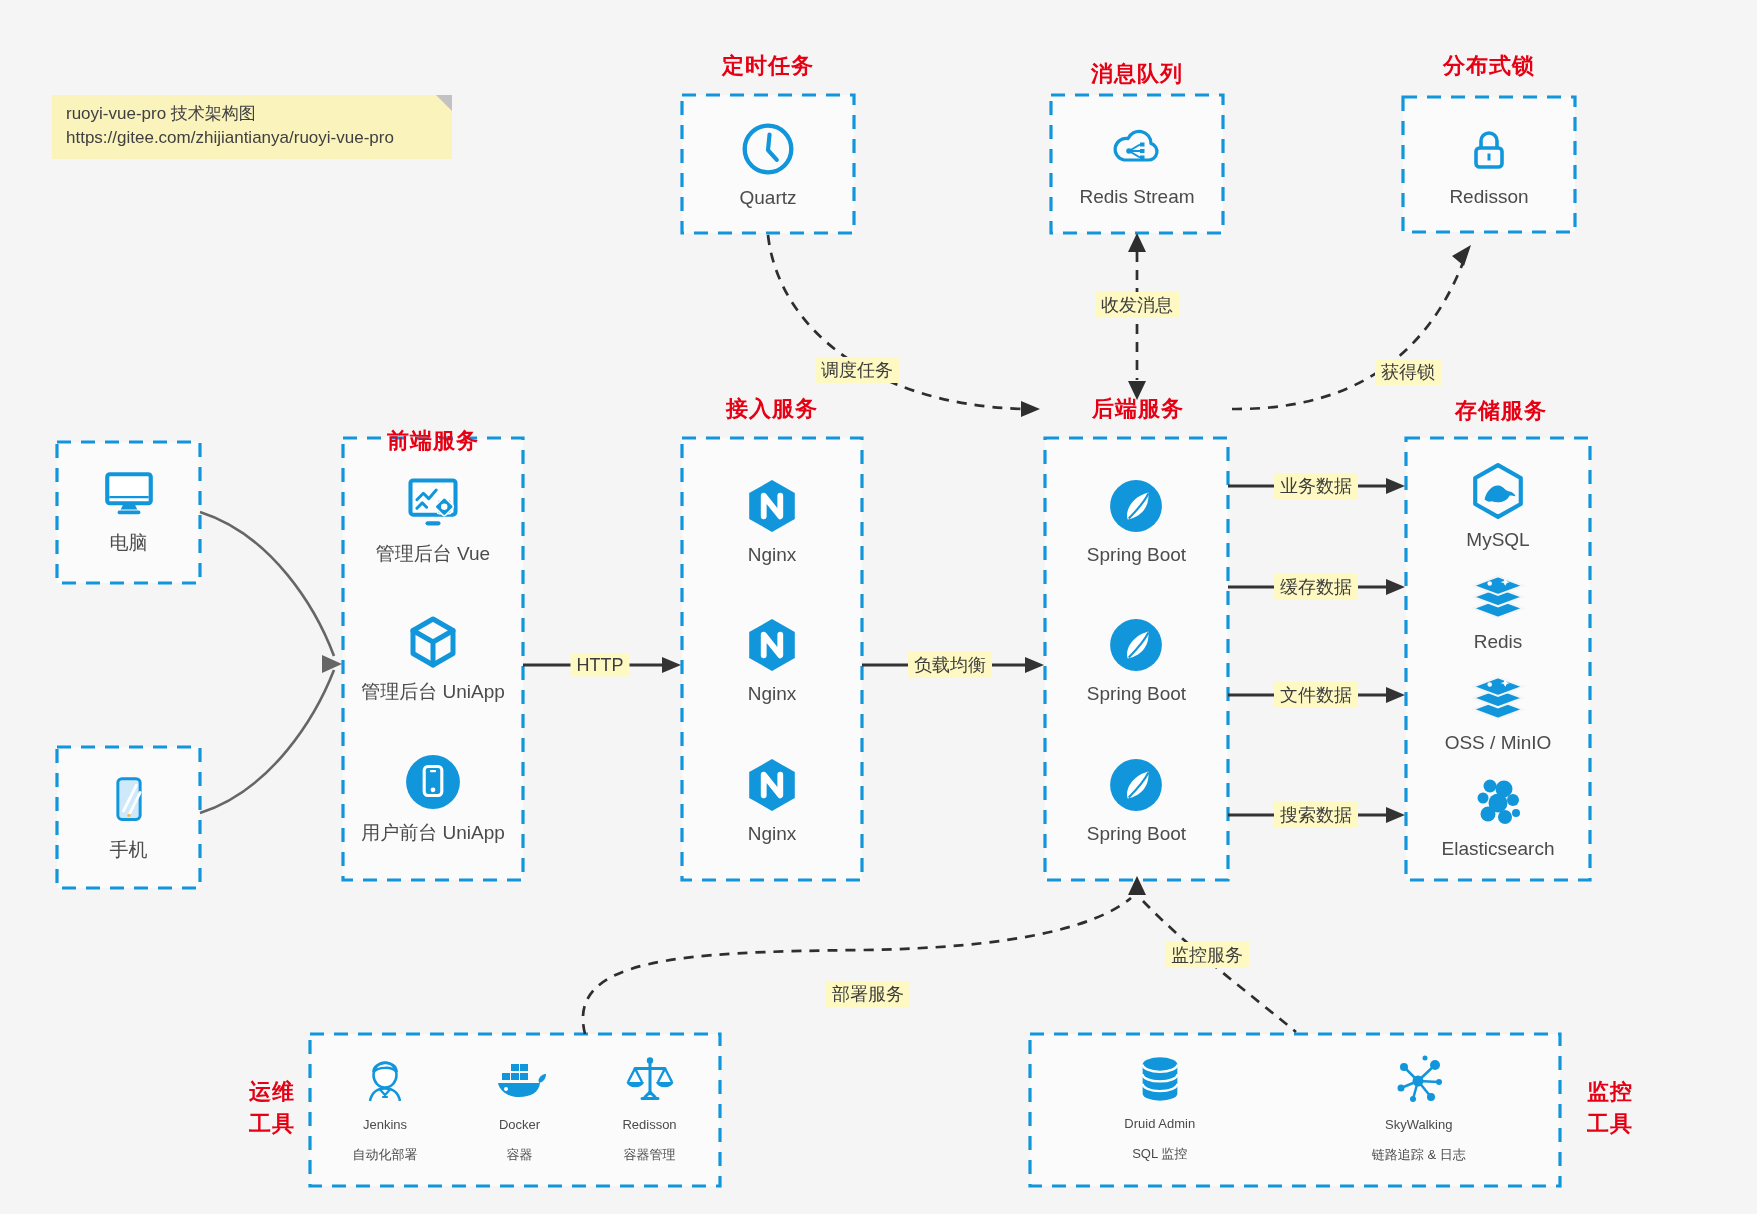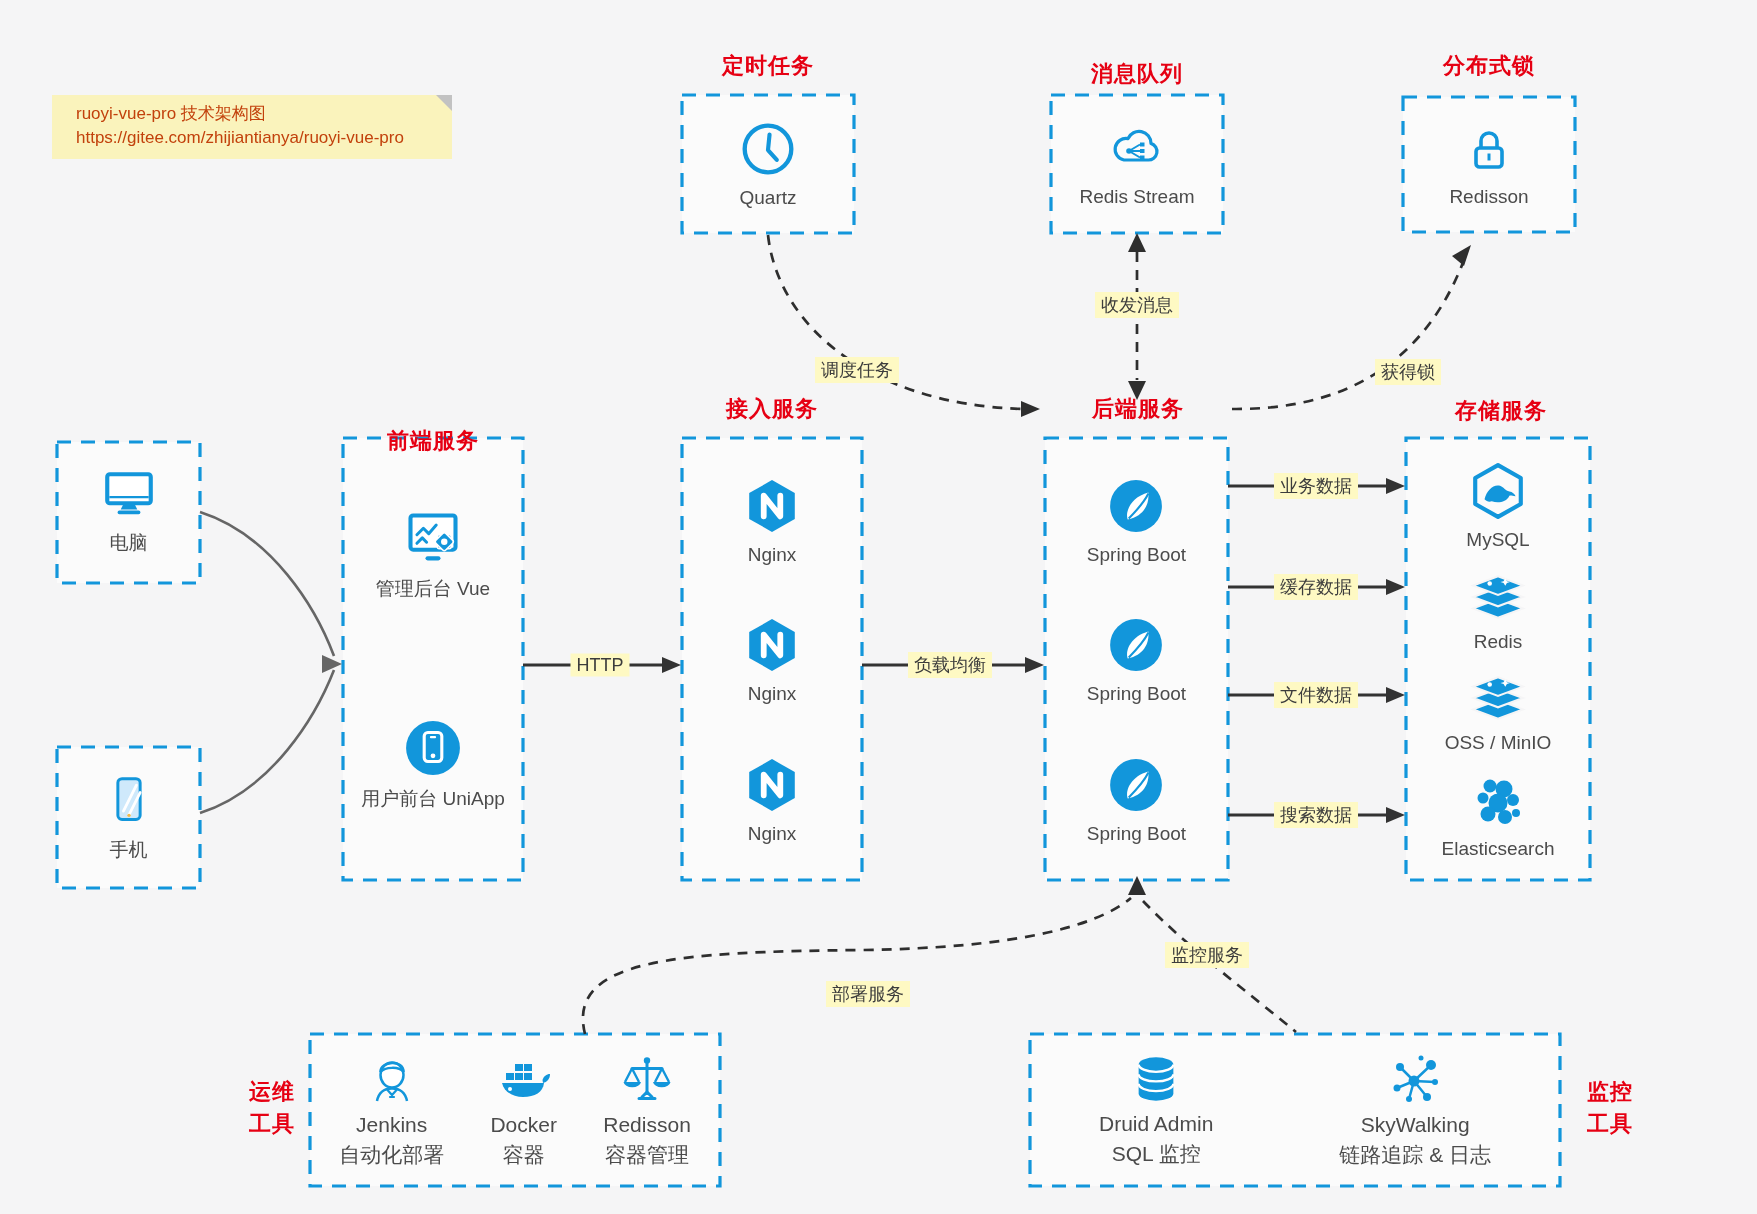--- a/index.html
+++ b/index.html
@@ -16,29 +16,29 @@
     color:#e60013;font-weight:bold;font-size:22px;white-space:nowrap;letter-spacing:1px;
   }
   .sec-title.twolines{line-height:32px;text-align:center;white-space:normal;}
   .boxc{position:absolute;display:flex;flex-direction:column;align-items:center;}
   .col-box{justify-content:space-around;padding:14px 0 10px 0;box-sizing:border-box;}
   .single-box{justify-content:center;gap:9px;}
   .node{display:flex;flex-direction:column;align-items:center;gap:9px;}
   .node .lbl{font-size:19px;color:#4b4b4b;white-space:nowrap;text-align:center;}
   .row-box{flex-direction:row;justify-content:space-around;align-items:center;padding:8px 6px;box-sizing:border-box;}
   .hnode{display:flex;flex-direction:column;align-items:center;gap:4px;}
-  .hnode .lbl{font-size:21px;line-height:26px;color:#4b4b4b;white-space:nowrap;}
+  .hnode .lbl{font-size:13px;line-height:26px;color:#4b4b4b;white-space:nowrap;}
   .edge-label{
     position:absolute;transform:translate(-50%,-50%);
     font-size:18px;color:#3c3c3c;background:#fef9c3;padding:1px 6px;white-space:nowrap;
   }
   .note{
     position:absolute;left:52px;top:95px;width:400px;height:64px;
-    background:#faf3bc;box-sizing:border-box;padding:7px 0 0 24px;
-    font-size:17px;line-height:24px;color:#c2410c;
+    background:#faf3bc;box-sizing:border-box;padding:7px 0 0 14px;
+    font-size:17px;line-height:24px;color:#404040;
   }
   .note .fold{
     position:absolute;top:0;right:0;width:0;height:0;
     border-top:16px solid #c2c2c2;border-left:16px solid transparent;
   }
   .icon{display:block;}
 </style>
 </head>
 <body>
 
@@ -185,20 +185,27 @@
       <g>
         <rect x="32" y="22" width="13" height="13" rx="2" fill="#1296db" stroke="#fff" stroke-width="1.5"></rect>
         <rect x="32" y="22" width="13" height="13" rx="2" fill="#1296db" stroke="#fff" stroke-width="1.5" transform="rotate(45 38.5 28.5)"></rect>
         <circle cx="38.5" cy="28.5" r="3" fill="#fff"></circle>
       </g>
       <rect x="21" y="42" width="14" height="4" rx="2" fill="#1296db"></rect>
     </svg>
     <span class="lbl">管理后台 Vue</span>
   </div>
   <div class="node">
+    <svg class="icon" width="58" height="56" viewBox="0 0 56 56">
+      <path d="M28,5 L48,16.5 V39.5 L28,51 L8,39.5 V16.5 Z" stroke="#1296db" stroke-width="5" fill="none" stroke-linejoin="round"></path>
+      <path d="M8,16.5 L28,28 L48,16.5 M28,28 V51" stroke="#1296db" stroke-width="5" fill="none" stroke-linejoin="round" stroke-linecap="round"></path>
+    </svg>
+    <span class="lbl">管理后台 UniApp</span>
+  </div>
+  <div class="node">
     <svg class="icon" width="58" height="58" viewBox="0 0 56 56">
       <circle cx="28" cy="28" r="26" fill="#1296db"></circle>
       <rect x="19.5" y="13" width="17" height="28" rx="3.5" stroke="#fff" stroke-width="3" fill="none"></rect>
       <rect x="25" y="16.5" width="6" height="2" rx="1" fill="#fff"></rect>
       <circle cx="28" cy="35.5" r="2.3" fill="#fff"></circle>
     </svg>
     <span class="lbl">用户前台 UniApp</span>
   </div>
 </div>
 

